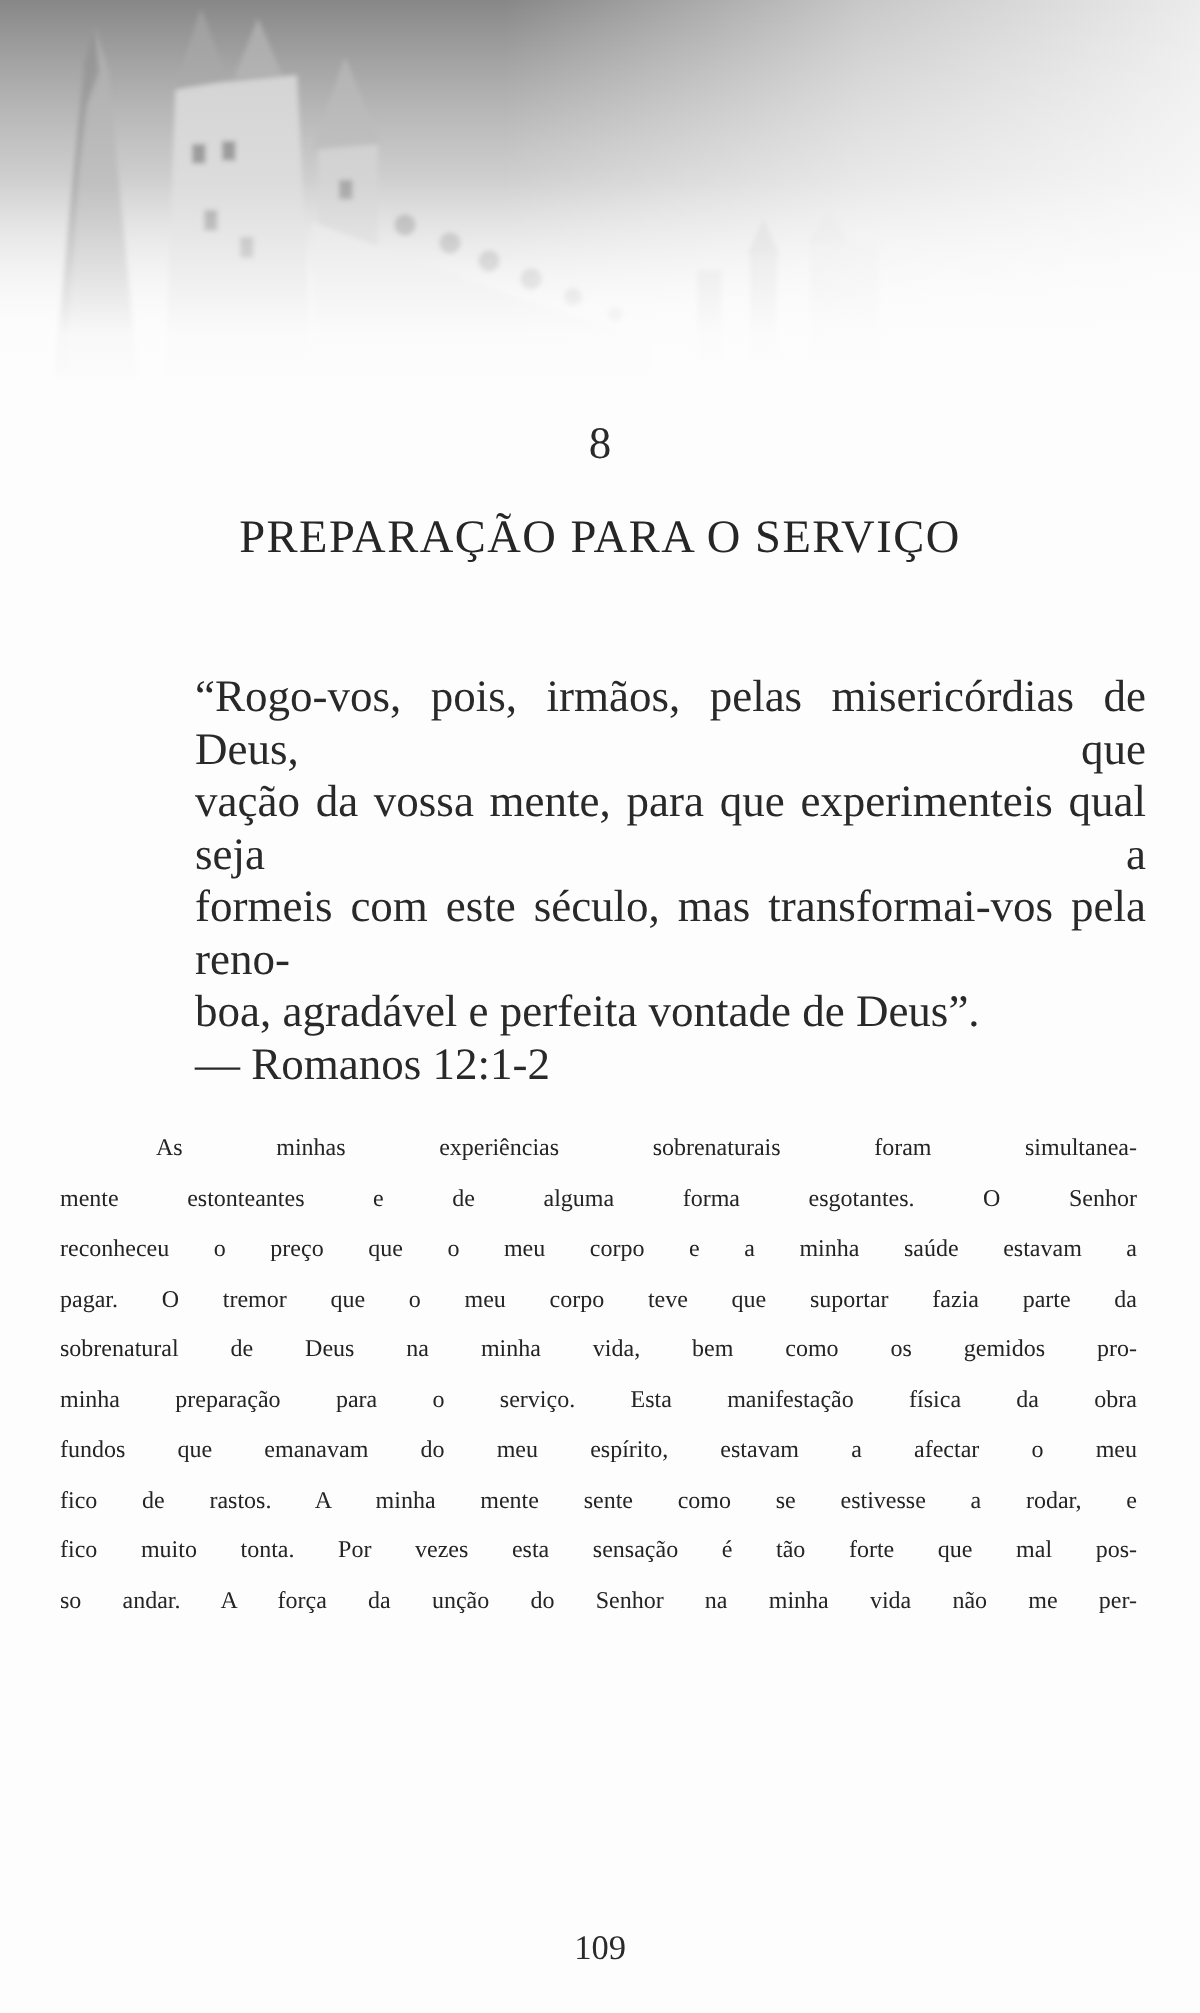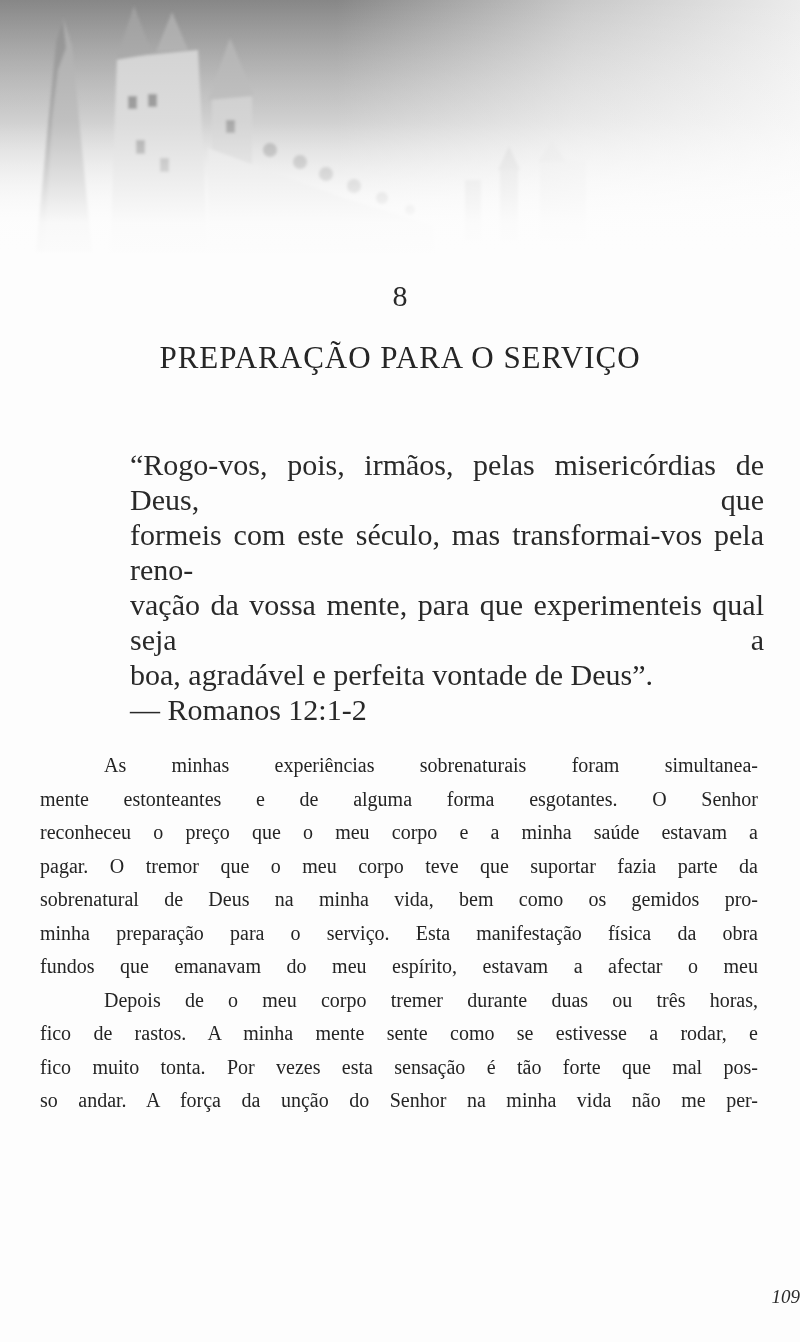--- a/index.html
+++ b/index.html
@@ -25,28 +25,28 @@
   }
   .quote {
     position:absolute; top:447px; left:103px; right:36px;
     font-size:30px; line-height:35px; color:#292929;margin-left:27px;
   }
   .qline { text-align:justify; text-align-last:justify; }
   .qline.last { text-align-last:left; }
   .quote-attribution { text-align:left; }
   .body-text {
     position:absolute; top:749px; left:40px; right:42px;
-    font-size:20px; line-height:33.5px; color:#242424;
+    font-size:16px; line-height:33.5px; color:#242424;
   }
   .bline { text-align:justify; text-align-last:justify; }
   .bline.indent { text-indent:64px; }
   .bline.plast { text-align-last:left; }
   .page-number {
     position:absolute; top:1286px; left:0; width:100%;
-    text-align:right; font-size:19px; color:#2a2a2a;font-style:italic;
+    text-align:center; font-size:23px; color:#2a2a2a;
   }
 </style>
 </head>
 <body>
 
 <div class="page">
 
   <div class="header-image">
     <svg width="800" height="272" viewBox="0 0 800 272" xmlns="http://www.w3.org/2000/svg">
       <defs>
@@ -110,35 +110,34 @@
       <rect x="0" y="0" width="800" height="272" fill="url(#fadeWhite)"></rect>
     </svg>
   </div>
 
   <div class="chapter-number">8</div>
 
   <h1 class="chapter-title">PREPARAÇÃO PARA O SERVIÇO</h1>
 
   <div class="quote">
     <div class="qline">“Rogo-vos, pois, irmãos, pelas misericórdias de Deus, que</div>
+    <div class="qline">vação da vossa mente, para que experimenteis qual seja a</div>
     <div class="qline">formeis com este século, mas transformai-vos pela reno-</div>
-    <div class="qline">vação da vossa mente, para que experimenteis qual seja a</div>
     <div class="qline last">boa, agradável e perfeita vontade de Deus”.</div>
     <div class="quote-attribution">— Romanos 12:1-2</div>
   </div>
 
   <div class="body-text">
     <div class="bline indent">As minhas experiências sobrenaturais foram simultanea-</div>
     <div class="bline">mente estonteantes e de alguma forma esgotantes. O Senhor</div>
     <div class="bline">reconheceu o preço que o meu corpo e a minha saúde estavam a</div>
     <div class="bline">pagar. O tremor que o meu corpo teve que suportar fazia parte da</div>
     <div class="bline">sobrenatural de Deus na minha vida, bem como os gemidos pro-</div>
     <div class="bline">minha preparação para o serviço. Esta manifestação física da obra</div>
     <div class="bline">fundos que emanavam do meu espírito, estavam a afectar o meu</div>
-    <div class="bline indent">Depois de o meu corpo tremer durante duas ou três horas,</div>
     <div class="bline">fico de rastos. A minha mente sente como se estivesse a rodar, e</div>
     <div class="bline">fico muito tonta. Por vezes esta sensação é tão forte que mal pos-</div>
     <div class="bline">so andar. A força da unção do Senhor na minha vida não me per-</div>
   </div>
 
   <div class="page-number">109</div>
 
 </div>
 
 </body></html>

